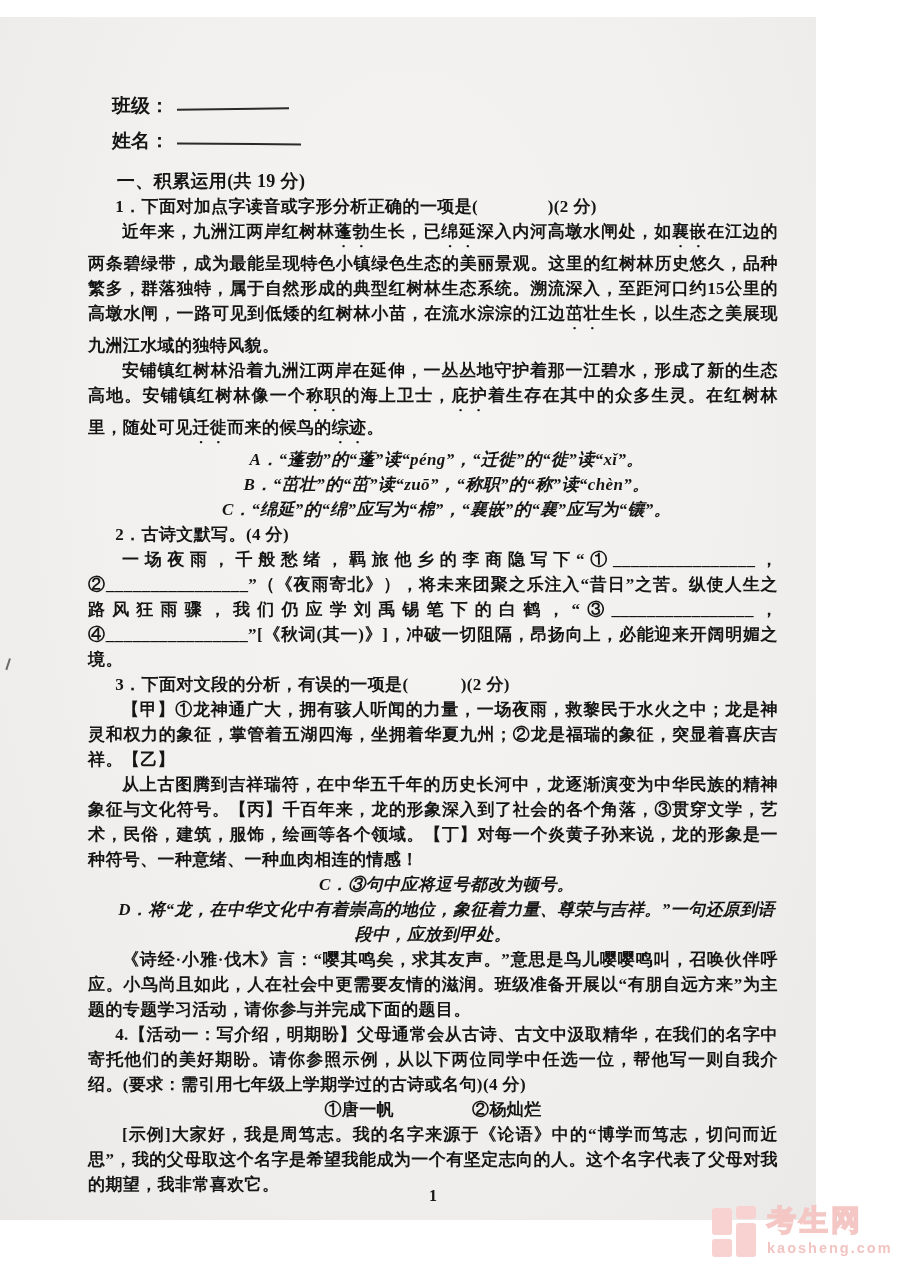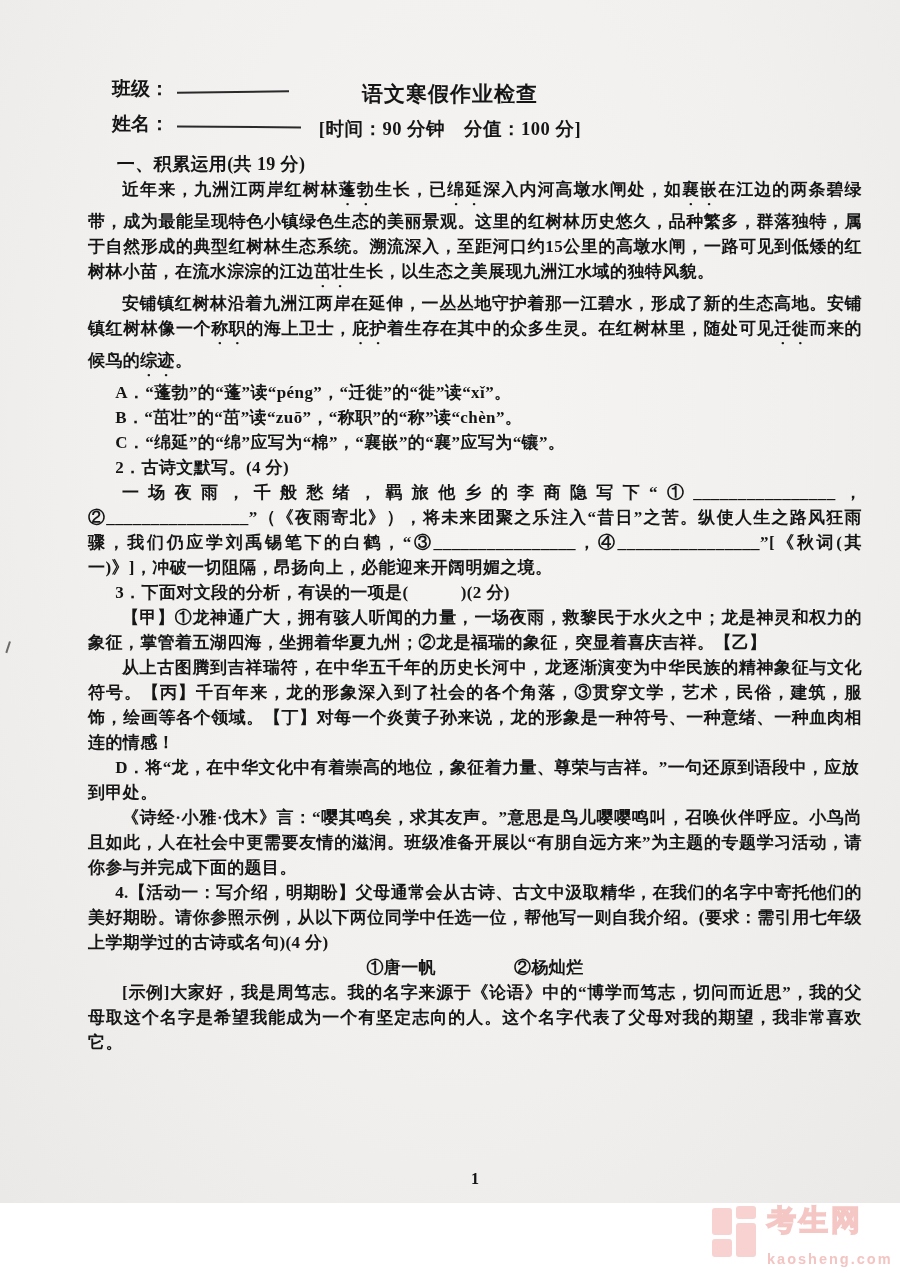--- a/index.html
+++ b/index.html
@@ -4,22 +4,22 @@
 <style>
   html, body { margin: 0; padding: 0; }
   body {
     width: 900px; height: 1273px;
     background: #ffffff;
     font-family: "Liberation Serif", "DejaVu Serif", serif;
     position: relative;
     overflow: hidden;
   }
   .scan {
-    position: absolute; left: 0; top: 0;
-    width: 900px; height: 1203px;
+    position: absolute; left: 0; top: 17px;
+    width: 816px; height: 1203px;
     background: radial-gradient(ellipse at 50% 35%, #f5f4f3 0%, #f1f0ef 55%, #eae9e7 100%);
     color: #151515;
   }
   
   .hdr-left { position: absolute; left: 112px; top: 76px; }
   .fill-row { height: 35px; font-size: 19px; font-weight: 700; white-space: nowrap; }
   .blankline {
     display: inline-block; width: 112px; height: 2px;
     border-bottom: 2.5px solid #2a2a2a;
     margin-left: 8px; transform: rotate(-0.7deg); vertical-align: 2px;
@@ -31,21 +31,21 @@
   
   .content {
     position: absolute; left: 88px; right: 38px; top: 146px;
     font-size: 17px; line-height: 25px; font-weight: 600;
     text-align: justify; letter-spacing: 0.4px; margin-top: 6px;
   }
   .content p { margin: 0; }
   .h1   { font-size: 18px; font-weight: 800; text-indent: 1.6em; }
   .stem { text-indent: 1.6em; }
   .para { text-indent: 2em; }
-  .opt  { text-indent: 1.6em; text-align: left; }
+  .opt  { text-indent: 1.6em; text-align: center; font-style: italic; }
   .names { display: flex; justify-content: center; gap: 78px; }
   .em-dots {
     -webkit-text-emphasis: filled dot;
     -webkit-text-emphasis-position: under;
     text-emphasis: filled dot;
     text-emphasis-position: under right;
   }
   .pagenum {
     position: absolute; left: 88px; right: 38px; top: 1170px;
     text-align: center; font-size: 16px; font-weight: 700;
@@ -69,57 +69,55 @@
   .c2b { left: 24px; top: 17px; width: 20px; height: 34px; }
   .wm-name {
     font-family: "Liberation Sans", "DejaVu Sans", sans-serif;
     font-size: 29px; line-height: 1; font-weight: 700; letter-spacing: 3px;
     color: rgba(250, 226, 225, 0.55);
     -webkit-text-stroke: 1.5px #f4c6c4;
   }
   .wm-domain {
     font-family: "Liberation Sans", "DejaVu Sans", sans-serif;
     font-size: 14.5px; font-weight: 600; letter-spacing: 2px;
-    color: #f2c4c2; margin-top: 16px;
+    color: #f2c4c2; margin-top: 5px;
   }
 </style>
 </head>
 <body>
 
 <div class="scan">
 
   <div class="hdr-left">
     <div class="fill-row">
       <span>班级：</span><span class="blankline"></span>
     </div>
     <div class="fill-row">
       <span>姓名：</span><span class="blankline blankline2"></span>
     </div>
   </div>
 
-  <div class="hdr-center">
-    <div class="title">语文寒假作业检查</div>
-    <div class="meta">[时间：90 分钟　分值：100 分]</div>
-  </div>
 
   <div class="content">
     <p class="h1">一、积累运用(共 19 分)</p>
 
+    <p class="stem">1．下面对加点字读音或字形分析正确的一项是(　　　　)(2 分)</p>
     <p class="para"><span>近年来，九洲江两岸红树林</span><span class="em-dots">蓬勃</span><span>生长，已</span><span class="em-dots">绵延</span><span>深入内河高墩水闸处，如</span><span class="em-dots">襄嵌</span><span>在江边的两条碧绿带，成为最能呈现特色小镇绿色生态的美丽景观。这里的红树林历史悠久，品种繁多，群落独特，属于自然形成的典型红树林生态系统。溯流深入，至距河口约15公里的高墩水闸，一路可见到低矮的红树林小苗，在流水淙淙的江边</span><span class="em-dots">茁壮</span><span>生长，以生态之美展现九洲江水域的独特风貌。</span></p>
     <p class="para"><span>安铺镇红树林沿着九洲江两岸在延伸，一丛丛地守护着那一江碧水，形成了新的生态高地。安铺镇红树林像一个</span><span class="em-dots">称职</span><span>的海上卫士，</span><span class="em-dots">庇护</span><span>着生存在其中的众多生灵。在红树林里，随处可见</span><span class="em-dots">迁徙</span><span>而来的候鸟的</span><span class="em-dots">综迹</span><span>。</span></p>
     <p class="opt">A．“蓬勃”的“蓬”读“péng”，“迁徙”的“徙”读“xǐ”。</p>
     <p class="opt">B．“茁壮”的“茁”读“zuō”，“称职”的“称”读“chèn”。</p>
     <p class="opt">C．“绵延”的“绵”应写为“棉”，“襄嵌”的“襄”应写为“镶”。</p>
 
     <p class="stem">2．古诗文默写。(4 分)</p>
     <p class="para">一场夜雨，千般愁绪，羁旅他乡的李商隐写下“①________________，②________________”（《夜雨寄北》），将未来团聚之乐注入“昔日”之苦。纵使人生之路风狂雨骤，我们仍应学刘禹锡笔下的白鹤，“③________________，④________________”[《秋词(其一)》]，冲破一切阻隔，昂扬向上，必能迎来开阔明媚之境。</p>
 
     <p class="stem">3．下面对文段的分析，有误的一项是(　　　)(2 分)</p>
     <p class="para">【甲】①龙神通广大，拥有骇人听闻的力量，一场夜雨，救黎民于水火之中；龙是神灵和权力的象征，掌管着五湖四海，坐拥着华夏九州；②龙是福瑞的象征，突显着喜庆吉祥。【乙】</p>
     <p class="para">从上古图腾到吉祥瑞符，在中华五千年的历史长河中，龙逐渐演变为中华民族的精神象征与文化符号。【丙】千百年来，龙的形象深入到了社会的各个角落，③贯穿文学，艺术，民俗，建筑，服饰，绘画等各个领域。【丁】对每一个炎黄子孙来说，龙的形象是一种符号、一种意绪、一种血肉相连的情感！</p>
+    <p class="opt">C．③句中应将逗号都改为顿号。</p>
     <p class="opt">D．将“龙，在中华文化中有着崇高的地位，象征着力量、尊荣与吉祥。”一句还原到语段中，应放到甲处。</p>
 
     <p class="para">《诗经·小雅·伐木》言：“嘤其鸣矣，求其友声。”意思是鸟儿嘤嘤鸣叫，召唤伙伴呼应。小鸟尚且如此，人在社会中更需要友情的滋润。班级准备开展以“有朋自远方来”为主题的专题学习活动，请你参与并完成下面的题目。</p>
 
     <p class="stem">4.【活动一：写介绍，明期盼】父母通常会从古诗、古文中汲取精华，在我们的名字中寄托他们的美好期盼。请你参照示例，从以下两位同学中任选一位，帮他写一则自我介绍。(要求：需引用七年级上学期学过的古诗或名句)(4 分)</p>
     <p class="names">
       <span>①唐一帆</span>
       <span>②杨灿烂</span>
     </p>
     <p class="para">[示例]大家好，我是周笃志。我的名字来源于《论语》中的“博学而笃志，切问而近思”，我的父母取这个名字是希望我能成为一个有坚定志向的人。这个名字代表了父母对我的期望，我非常喜欢它。</p>

